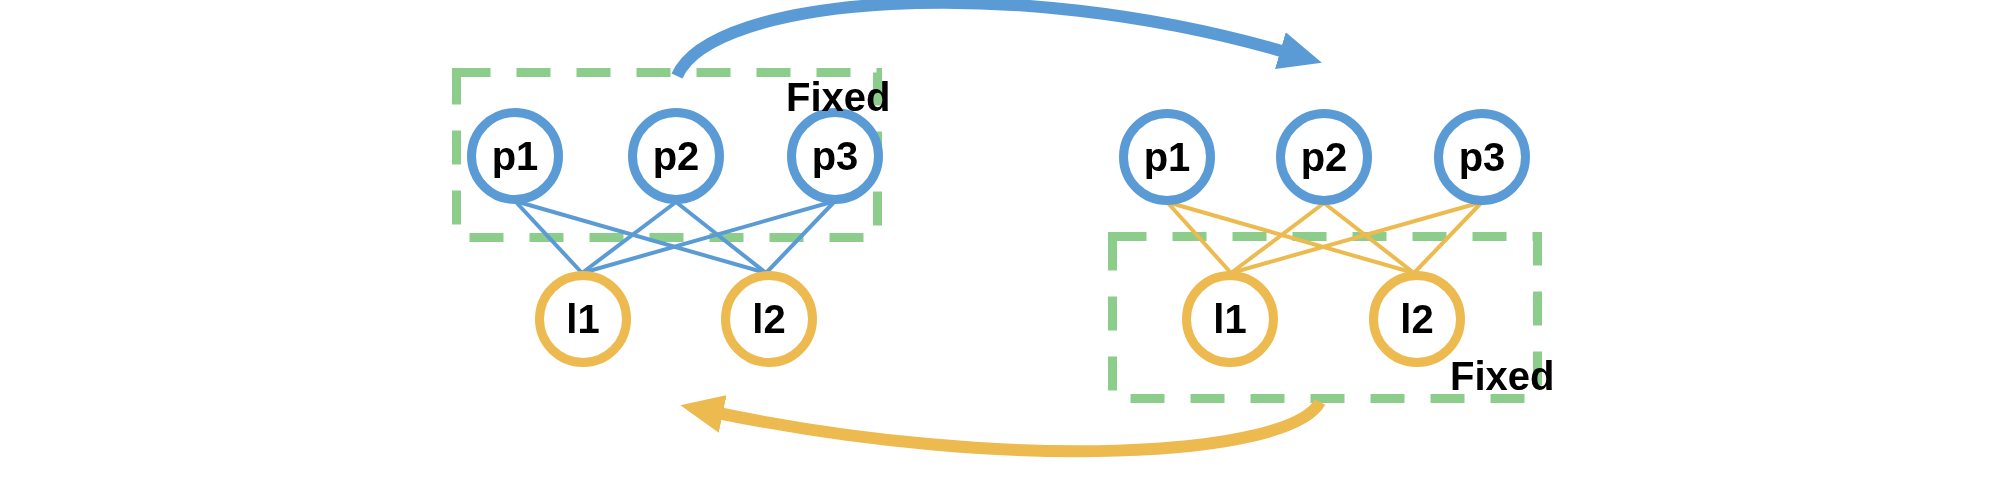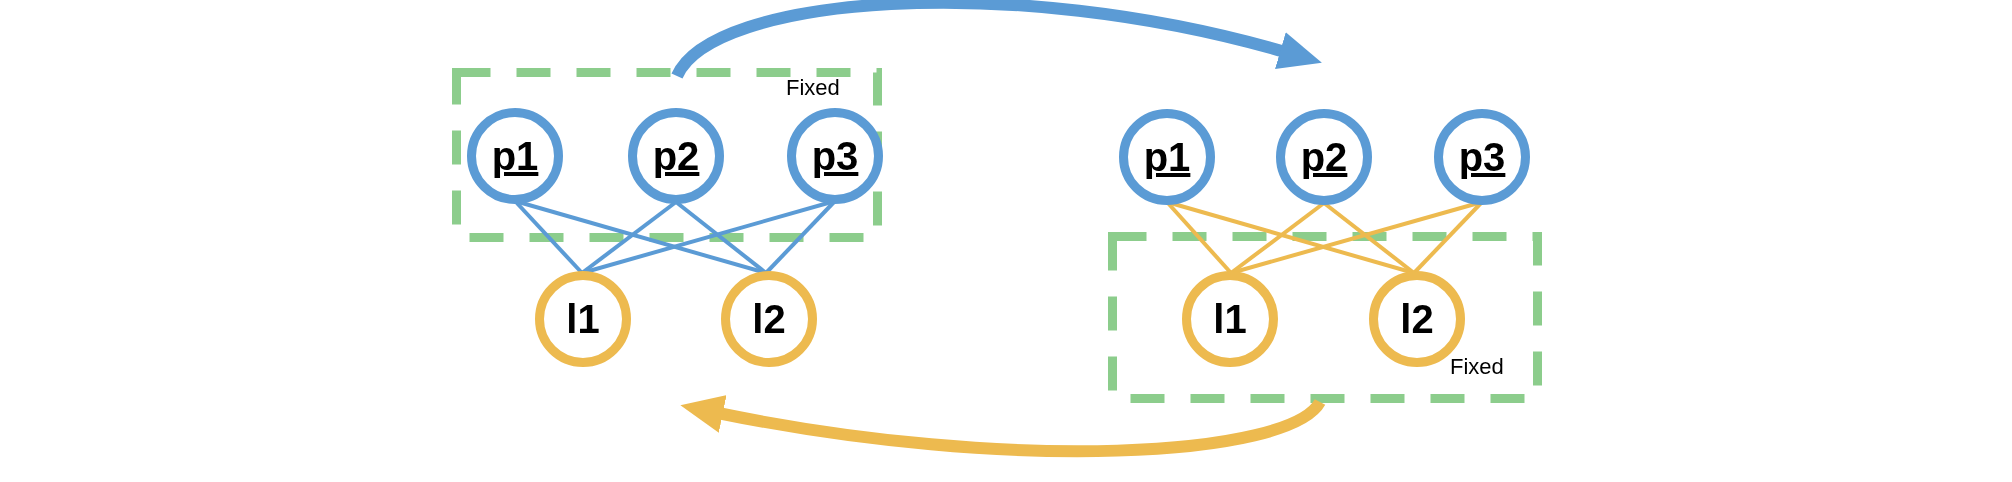--- a/index.html
+++ b/index.html
@@ -36,26 +36,26 @@
     background: #fff;
     display: flex;
     align-items: center;
     justify-content: center;
     font-weight: bold;
     font-size: 40px;
     line-height: 1;
     color: var(--c-label-text);
     z-index: 2;
   }
-  .node.p-node { border: 9px solid var(--c-node-blue); text-decoration: underline; }
+  .node.p-node { border: 9px solid var(--c-node-blue); }
   .node.l-node { border: 9px solid var(--c-node-gold); }
   .fixed-label {
     position: absolute;
-    font-weight: normal;
-    font-size: 22px;
+    font-weight: bold;
+    font-size: 40px;
     line-height: 1;
     color: var(--c-label-text);
     z-index: 3;
     white-space: nowrap;
   }
 </style>
 </head>
 <body>
 
 <div class="stage">

